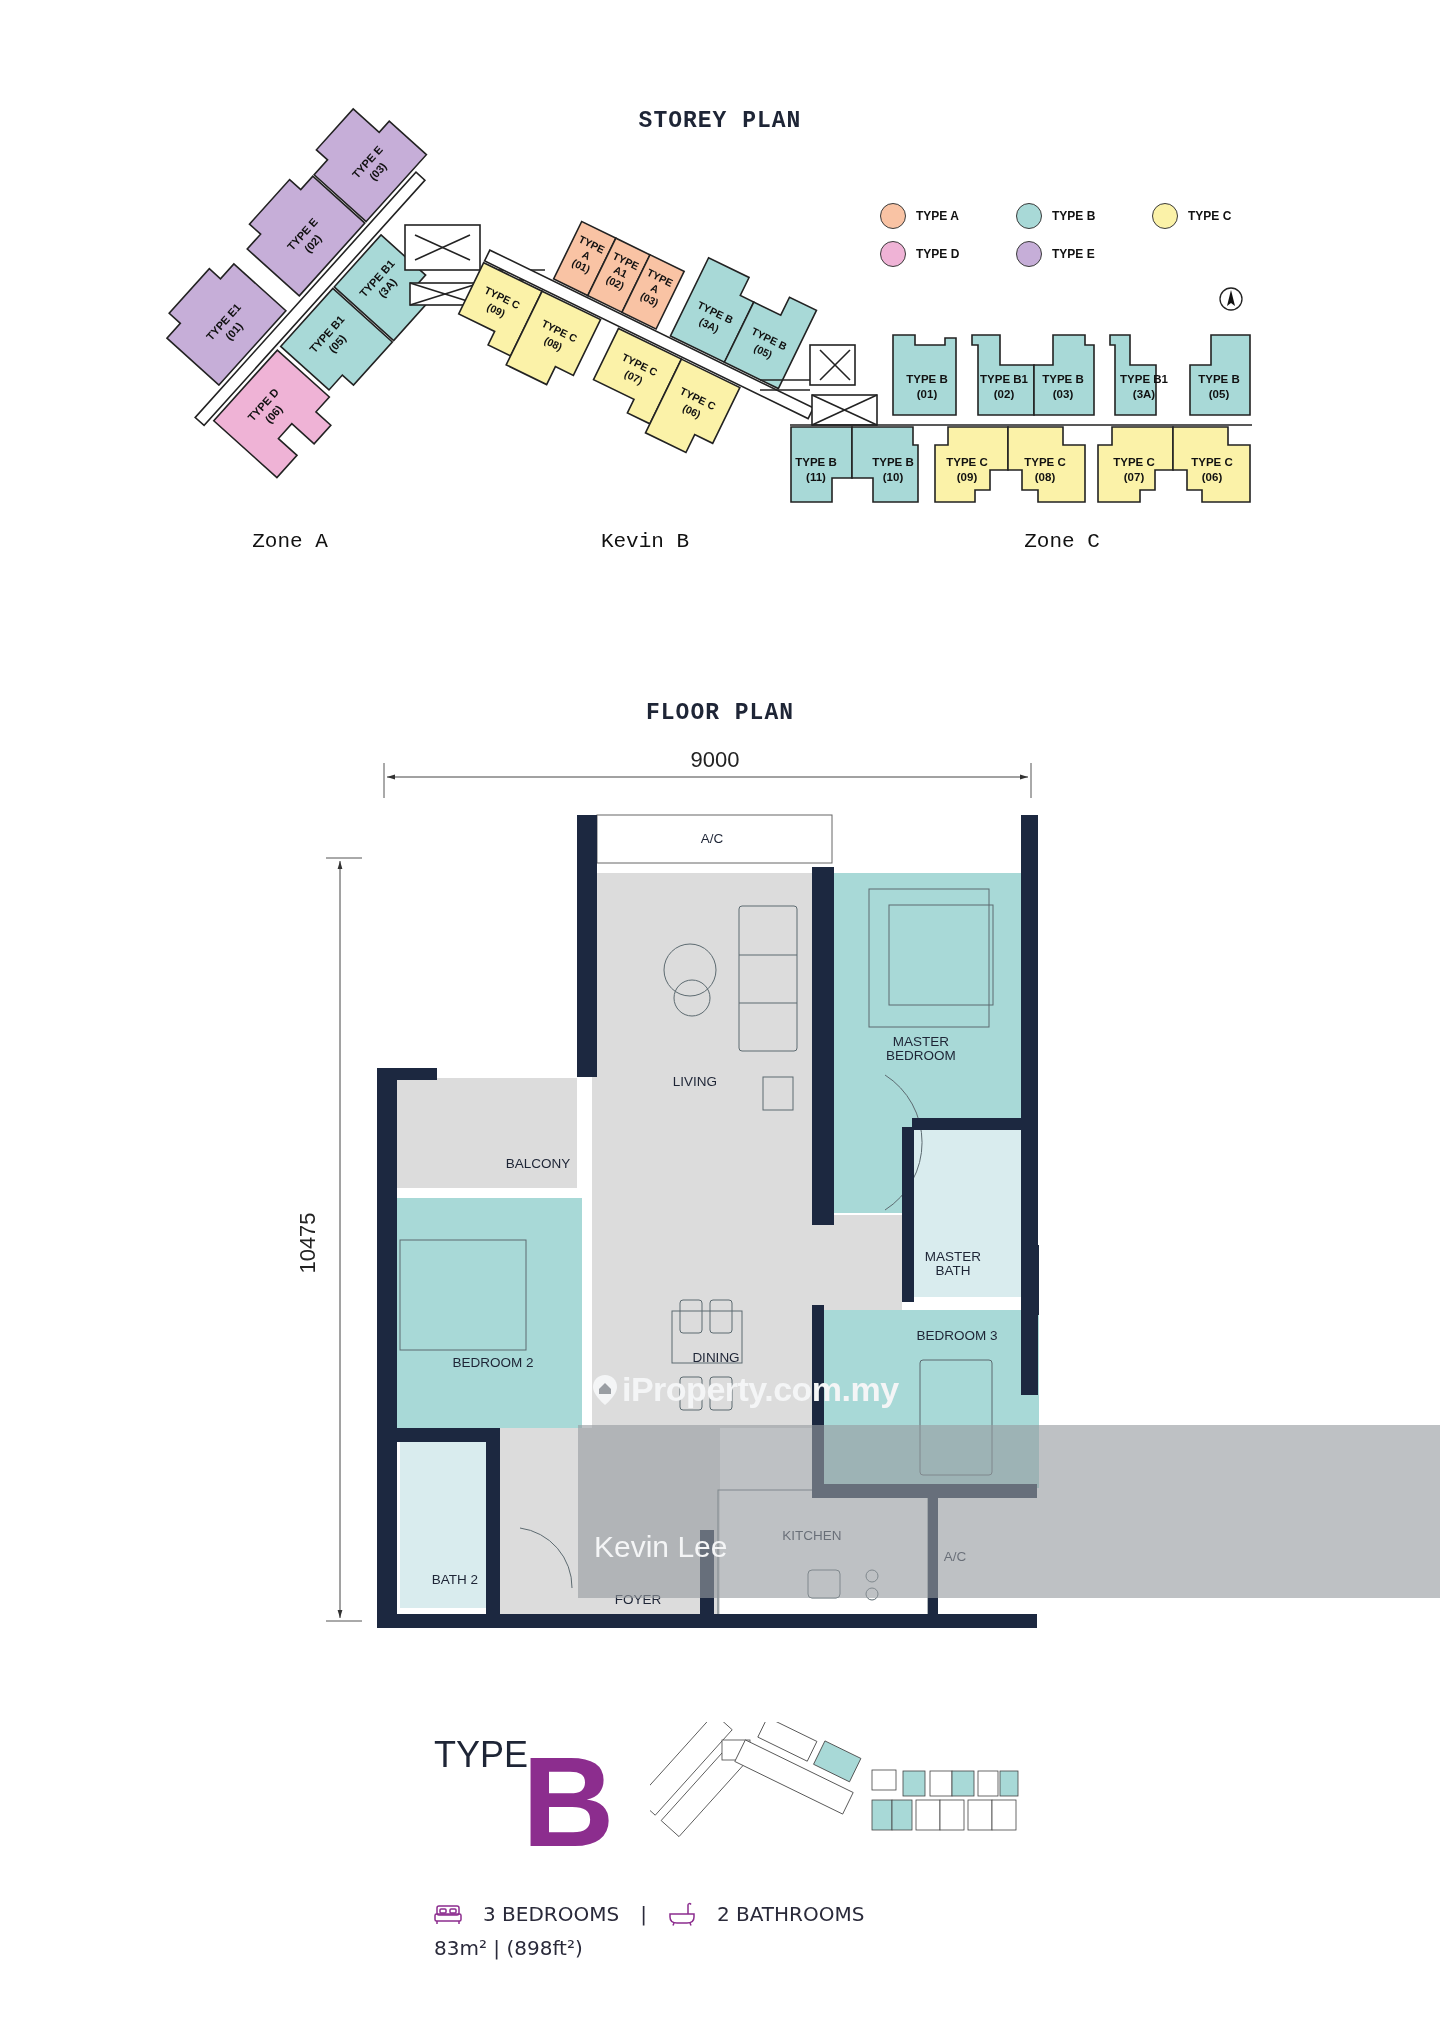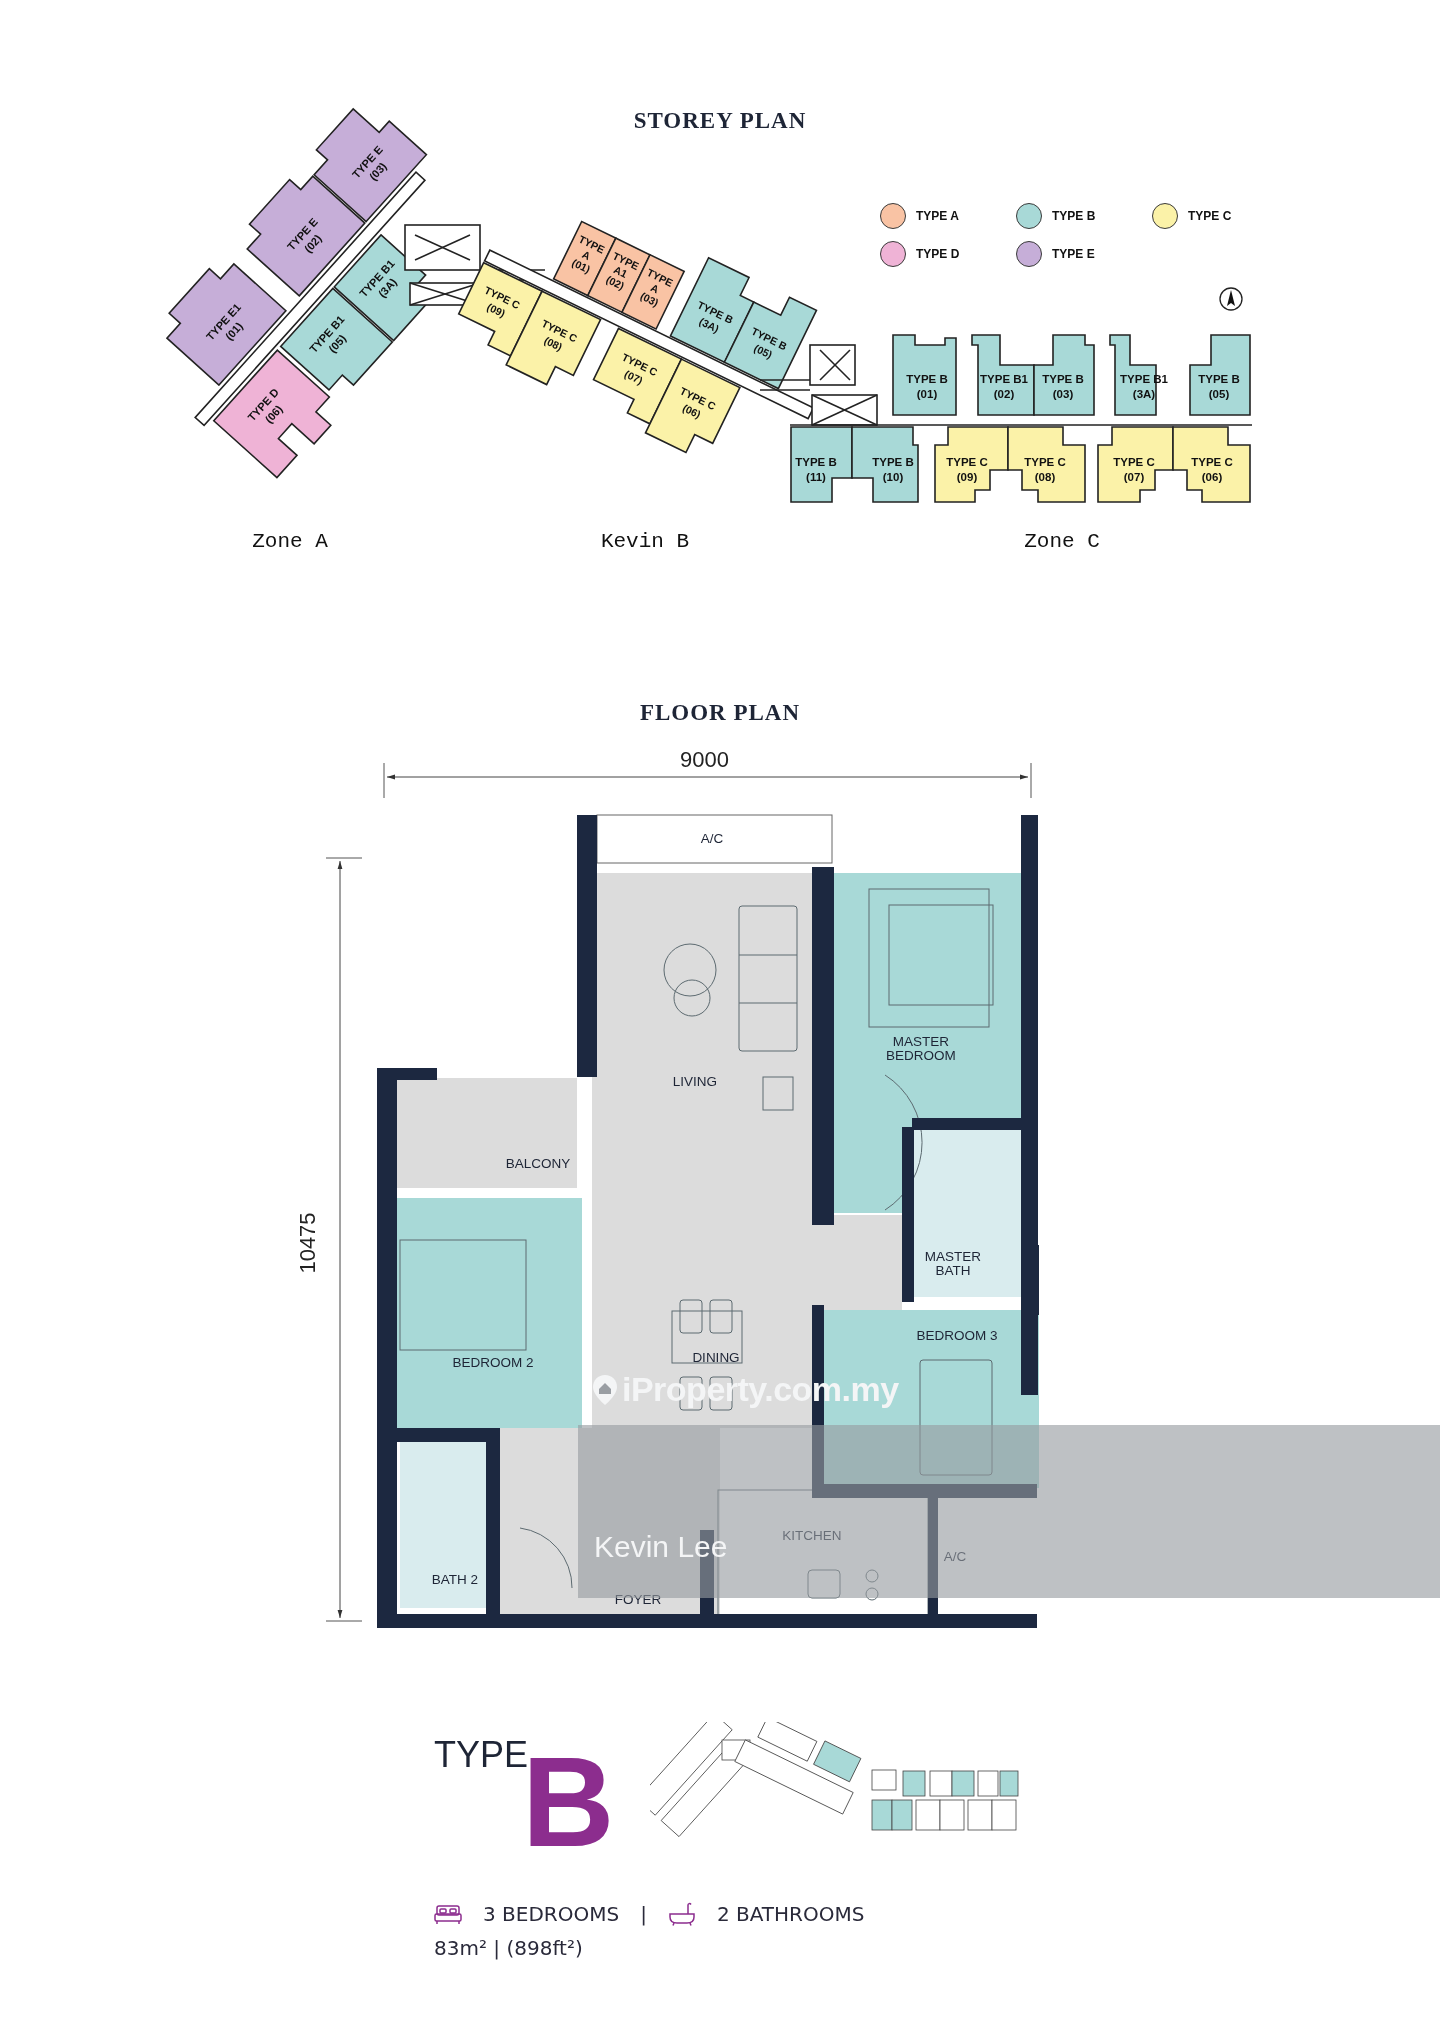--- a/index.html
+++ b/index.html
@@ -1,19 +1,19 @@
 <!DOCTYPE html>
 <html><head>
 <meta charset="utf-8">
 <style>
   html, body { margin: 0; padding: 0; background: #ffffff; }
   body { width: 1440px; height: 2037px; position: relative; overflow: hidden;
          font-family: "Liberation Sans", sans-serif; color: #1e2536; }
   .abs { position: absolute; }
-  .heading { font-family: Liberation Serif, serif; font-weight: bold; font-size: 23px;
+  .heading { font-family: Liberation Mono, monospace; font-weight: bold; font-size: 23px;
              letter-spacing: 1px; color: #1e2536; text-align: center; width: 400px; margin-left: -200px; }
   .zone { font-size: 21px; color: #111; width: 140px; margin-left: -70px; text-align: center; font-family: Liberation Mono, monospace; }
   svg text { font-family: "Liberation Sans", sans-serif; }
   .legend-item { display: flex; align-items: center; gap: 10px; font-size: 12px; font-weight: bold; color: #111; }
   .legend-dot { width: 26px; height: 26px; border-radius: 50%; border: 1.5px solid #3a3a3a; box-sizing: border-box; }
   .type-word { font-size: 36px; color: #1e2536; letter-spacing: 0px; }
   .type-letter { font-size: 128px; font-weight: bold; color: #8c2d8e; line-height: 1; }
   .spec { font-family: "DejaVu Sans", sans-serif; font-size: 20px; color: #2a2a3a; display:flex; align-items:center; gap:21px; }
   .watermark-band { background: rgba(150,155,160,0.62); }
   .wm-text { color: #f4f5f6; font-weight: bold; font-size: 34px; letter-spacing: -0.5px; display:flex; align-items:center; gap:4px; }
@@ -219,21 +219,21 @@
     </g>
   </g>
 </svg>
 
 <div class="abs zone" style="left:290px; top:530px;">Zone A</div>
 <div class="abs zone" style="left:645px; top:530px;">Kevin B</div>
 <div class="abs zone" style="left:1062px; top:530px;">Zone C</div>
 
 <div class="abs heading" style="left:720px; top:700px;text-align:center;">FLOOR PLAN</div>
 
-<div class="abs" style="left:680px; top:747px; width:70px; text-align:left; font-size:22px; color:#222;">9000</div>
+<div class="abs" style="left:680px; top:747px; width:70px; text-align:center; font-size:22px; color:#222;">9000</div>
 <div class="abs" style="left:268px; top:1230px; width:80px; text-align:center; font-size:22px; color:#222; transform:rotate(-90deg);">10475</div>
 
 <svg class="abs" style="left:0; top:740px;" width="1440" height="900" viewBox="0 740 1440 900">
   <defs>
     <marker id="arr" viewBox="0 0 10 10" refX="10" refY="5" markerWidth="8" markerHeight="8" orient="auto-start-reverse">
       <path d="M0,2 L10,5 L0,8 z" fill="#333"></path>
     </marker>
   </defs>
 
   <line x1="384" y1="763" x2="384" y2="798" stroke="#555" stroke-width="1"></line>

